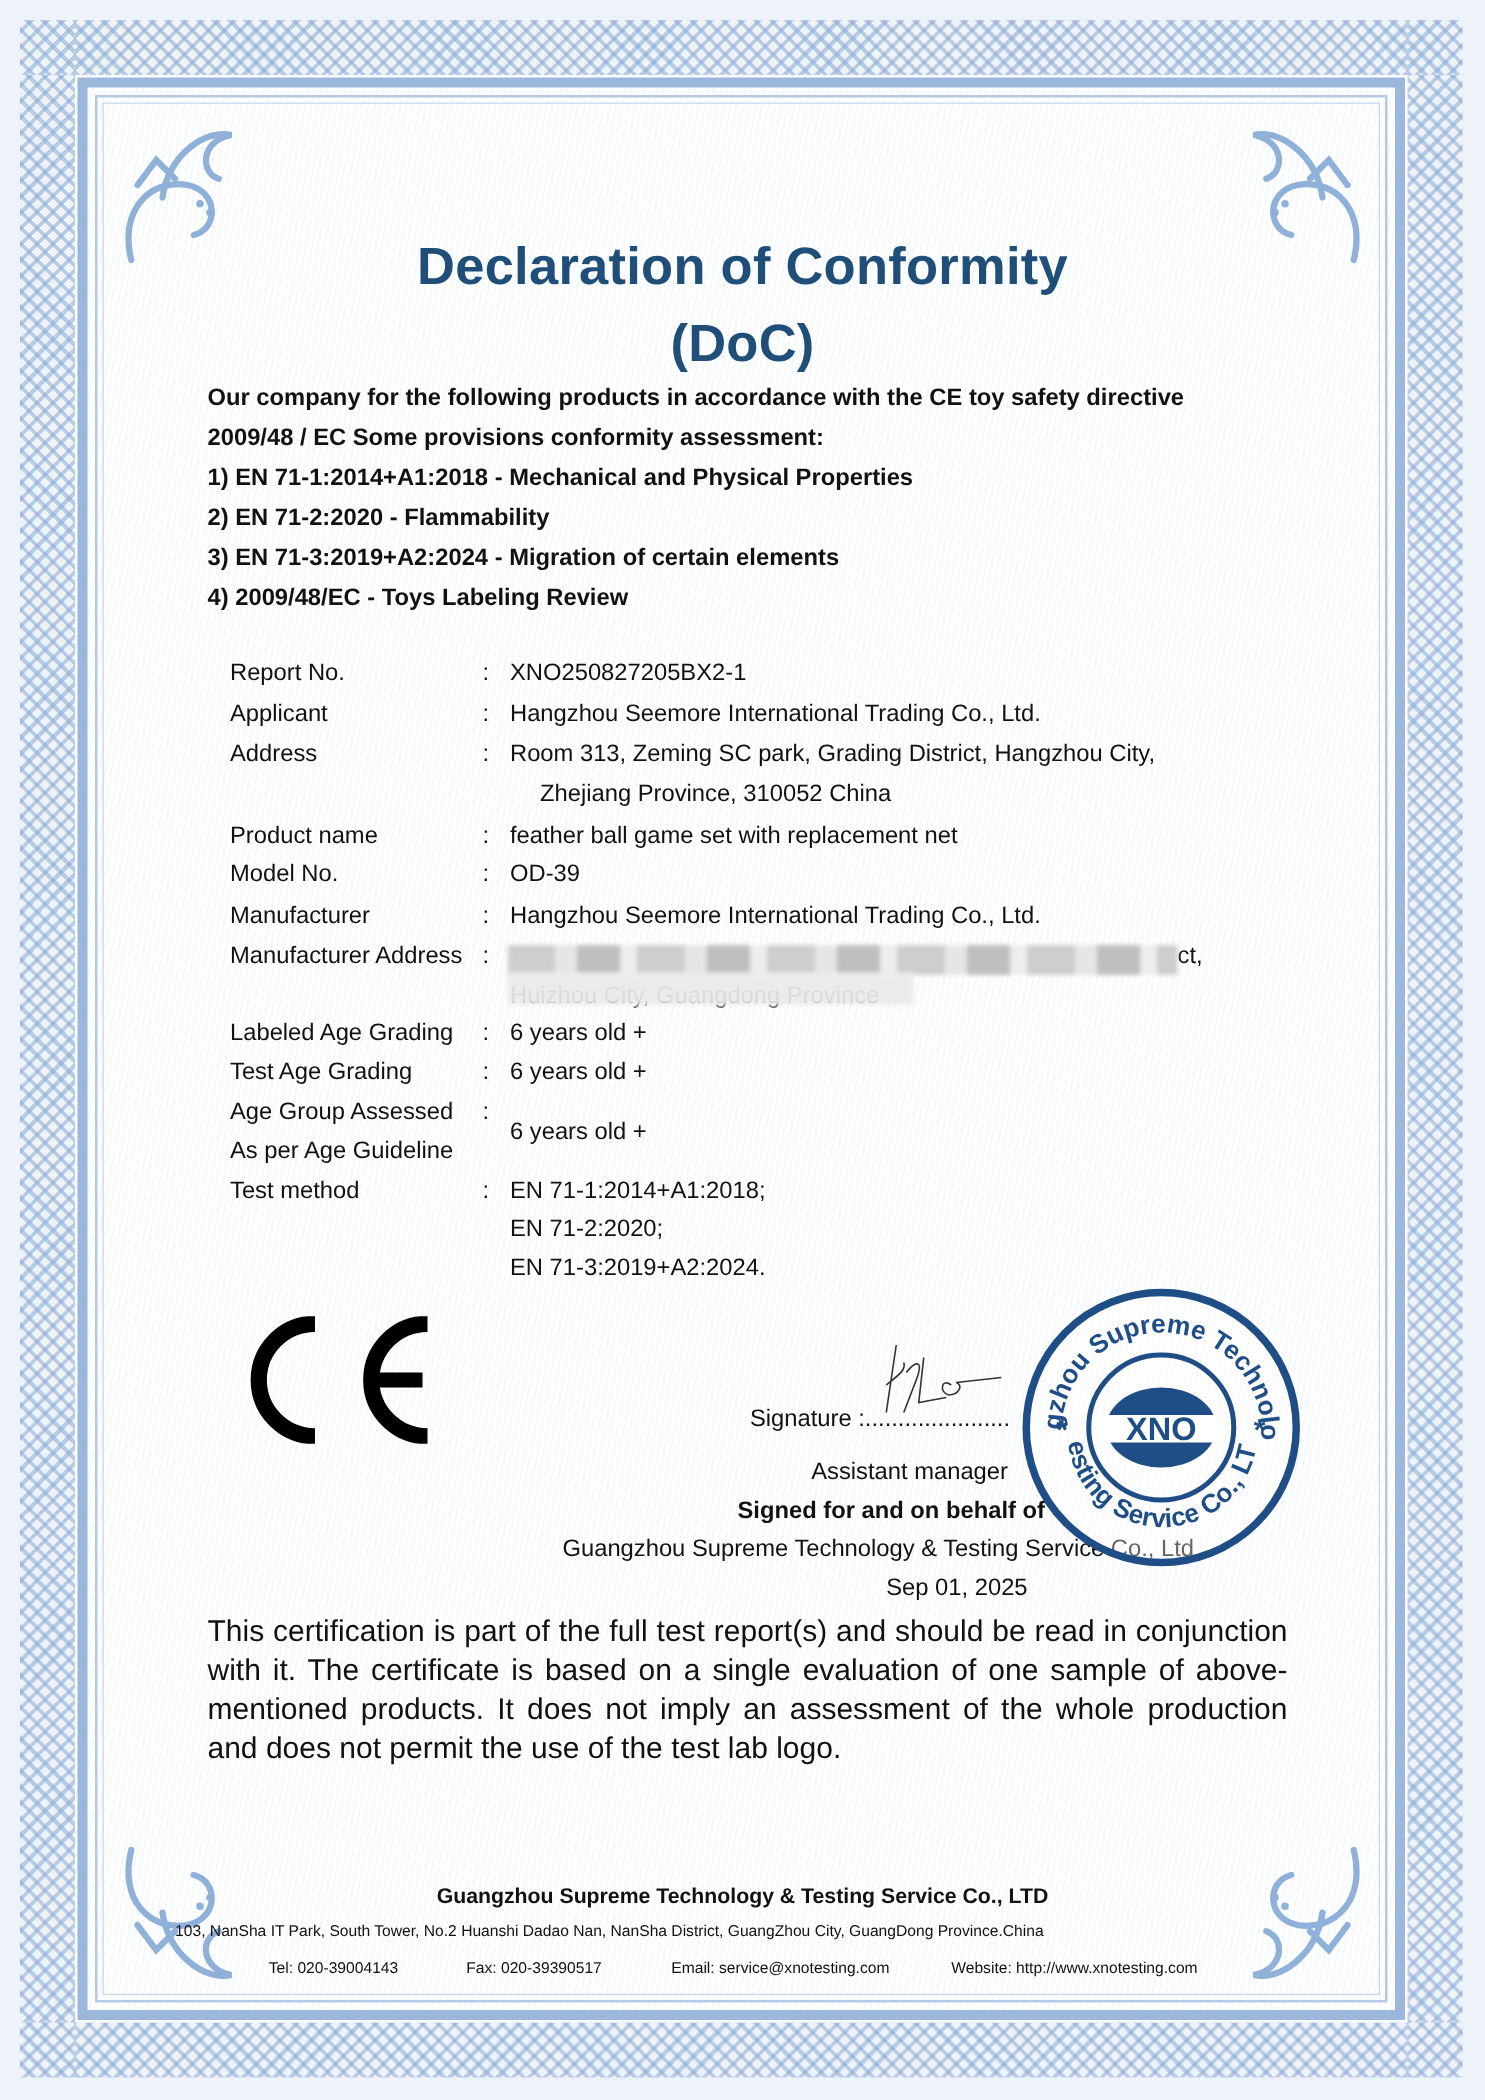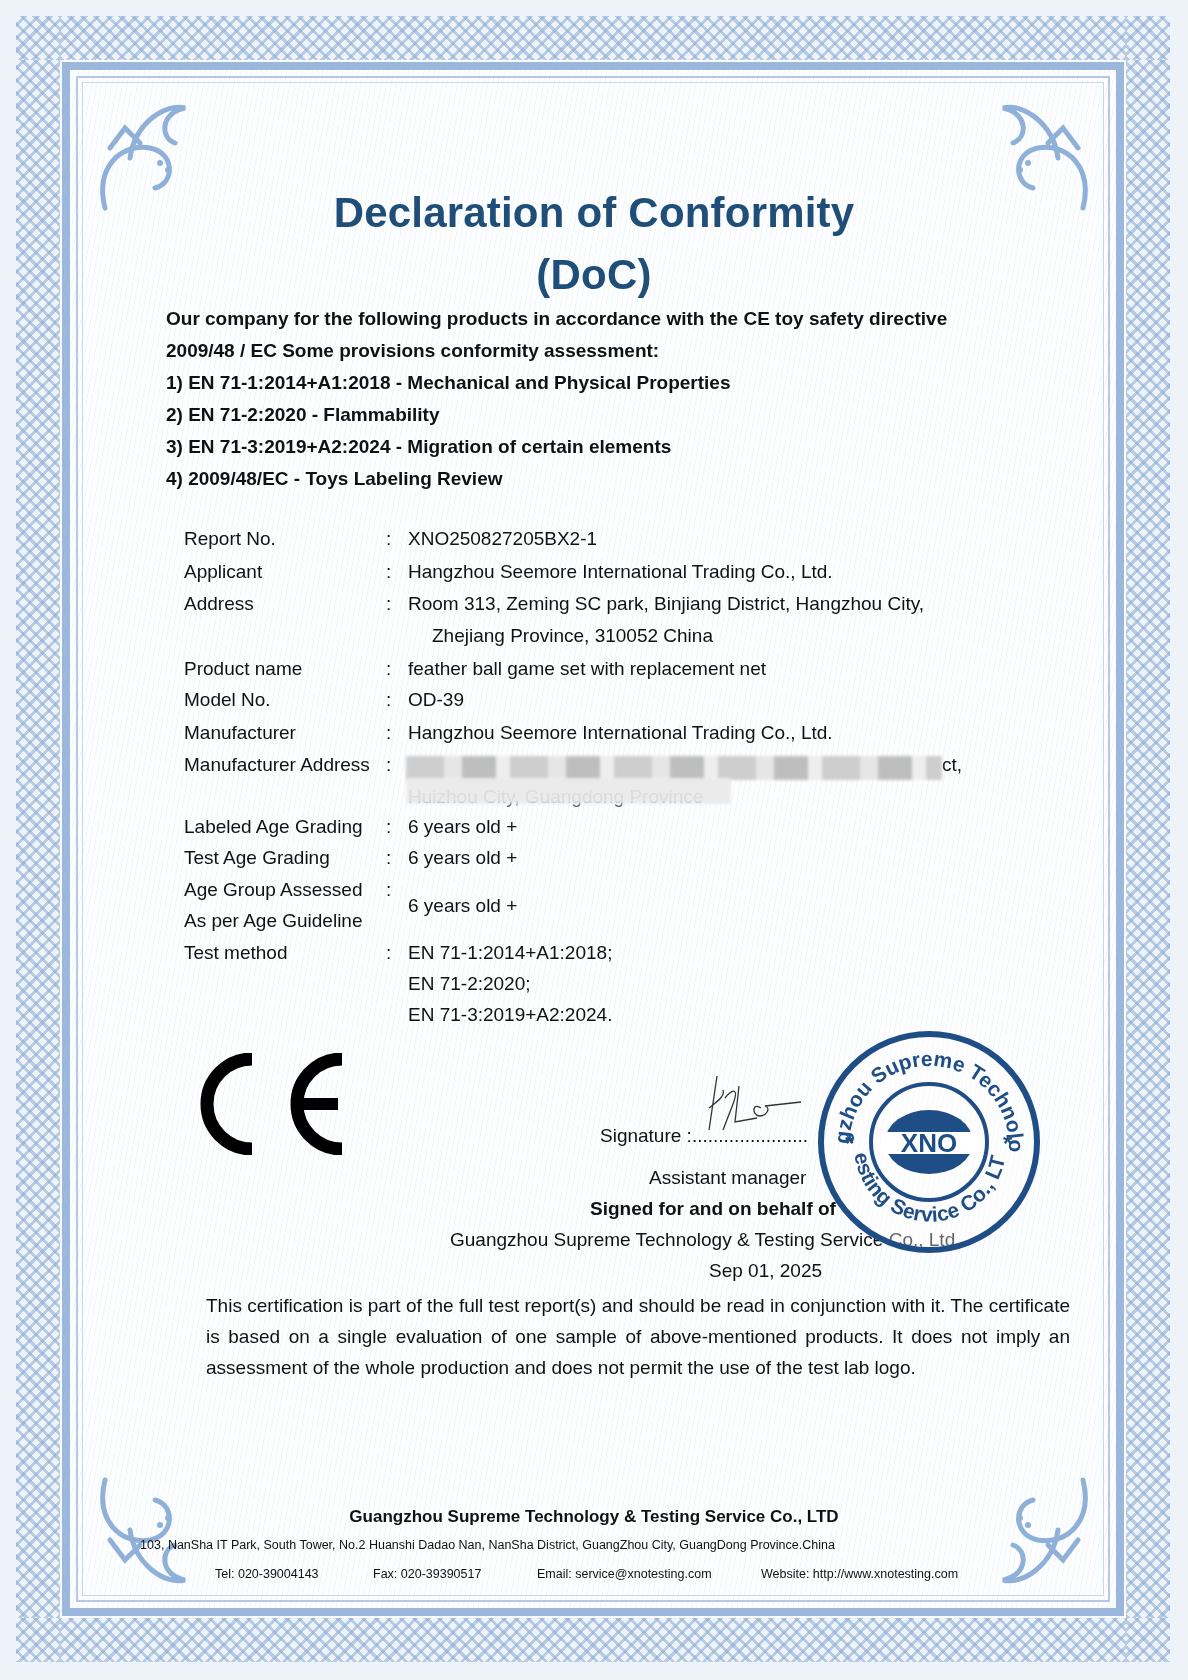--- a/index.html
+++ b/index.html
@@ -55,22 +55,22 @@
   .val { position:absolute; left:242px; white-space:nowrap; }
   .blur {
     position:absolute; height:24px;
     background:repeating-linear-gradient(90deg,#c9c9c9 0 38px,#e4e4e4 38px 56px,#b8b8b8 56px 90px,#ededed 90px 104px);
     filter:blur(1.5px); opacity:.9;
   }
   .ce { position:absolute; left:200px; top:1053px; width:150px; height:102px; }
   .sig-area { position:absolute; font-size:19px; white-space:nowrap; }
   .stamp { position:absolute; left:815px; top:1028px; width:228px; height:228px; }
   .disclaimer {
-    position:absolute; left:166px; top:1290px; width:864px; font-size:19px;
-    line-height:31px; text-align:justify;margin-left:40px;
+    position:absolute; left:166px; top:1290px; width:864px; font-size:24px;
+    line-height:31px; text-align:justify;
   }
   .footer-company {
     position:absolute; left:0; width:1188px; top:1507px; text-align:center;
     font-weight:bold; font-size:17px;
   }
   .footer-address {
     position:absolute; left:0; width:975px; top:1538px; text-align:center; font-size:12.5px;
   }
   .footer-contacts { position:absolute; top:1567px; font-size:12.5px; white-space:nowrap; }
 </style>
@@ -147,21 +147,21 @@
     <span class="val">XNO250827205BX2-1</span>
   </div>
   <div class="row" style="top:33px;">
     <span class="lbl">Applicant</span>
     <span class="colon">:</span>
     <span class="val">Hangzhou Seemore International Trading Co., Ltd.</span>
   </div>
   <div class="row" style="top:65px;">
     <span class="lbl">Address</span>
     <span class="colon">:</span>
-    <span class="val">Room 313, Zeming SC park, Binjiang District, Hangzhou City,</span>
+    <span class="val">Room 313, Zeming SC park, Grading District, Hangzhou City,</span>
     <span class="val" style="top:32px;margin-left:24px;">Zhejiang Province, 310052 China</span>
   </div>
   <div class="row" style="top:130px;">
     <span class="lbl">Product name</span>
     <span class="colon">:</span>
     <span class="val">feather ball game set with replacement net</span>
   </div>
   <div class="row" style="top:161px;">
     <span class="lbl">Model No.</span>
     <span class="colon">:</span>

